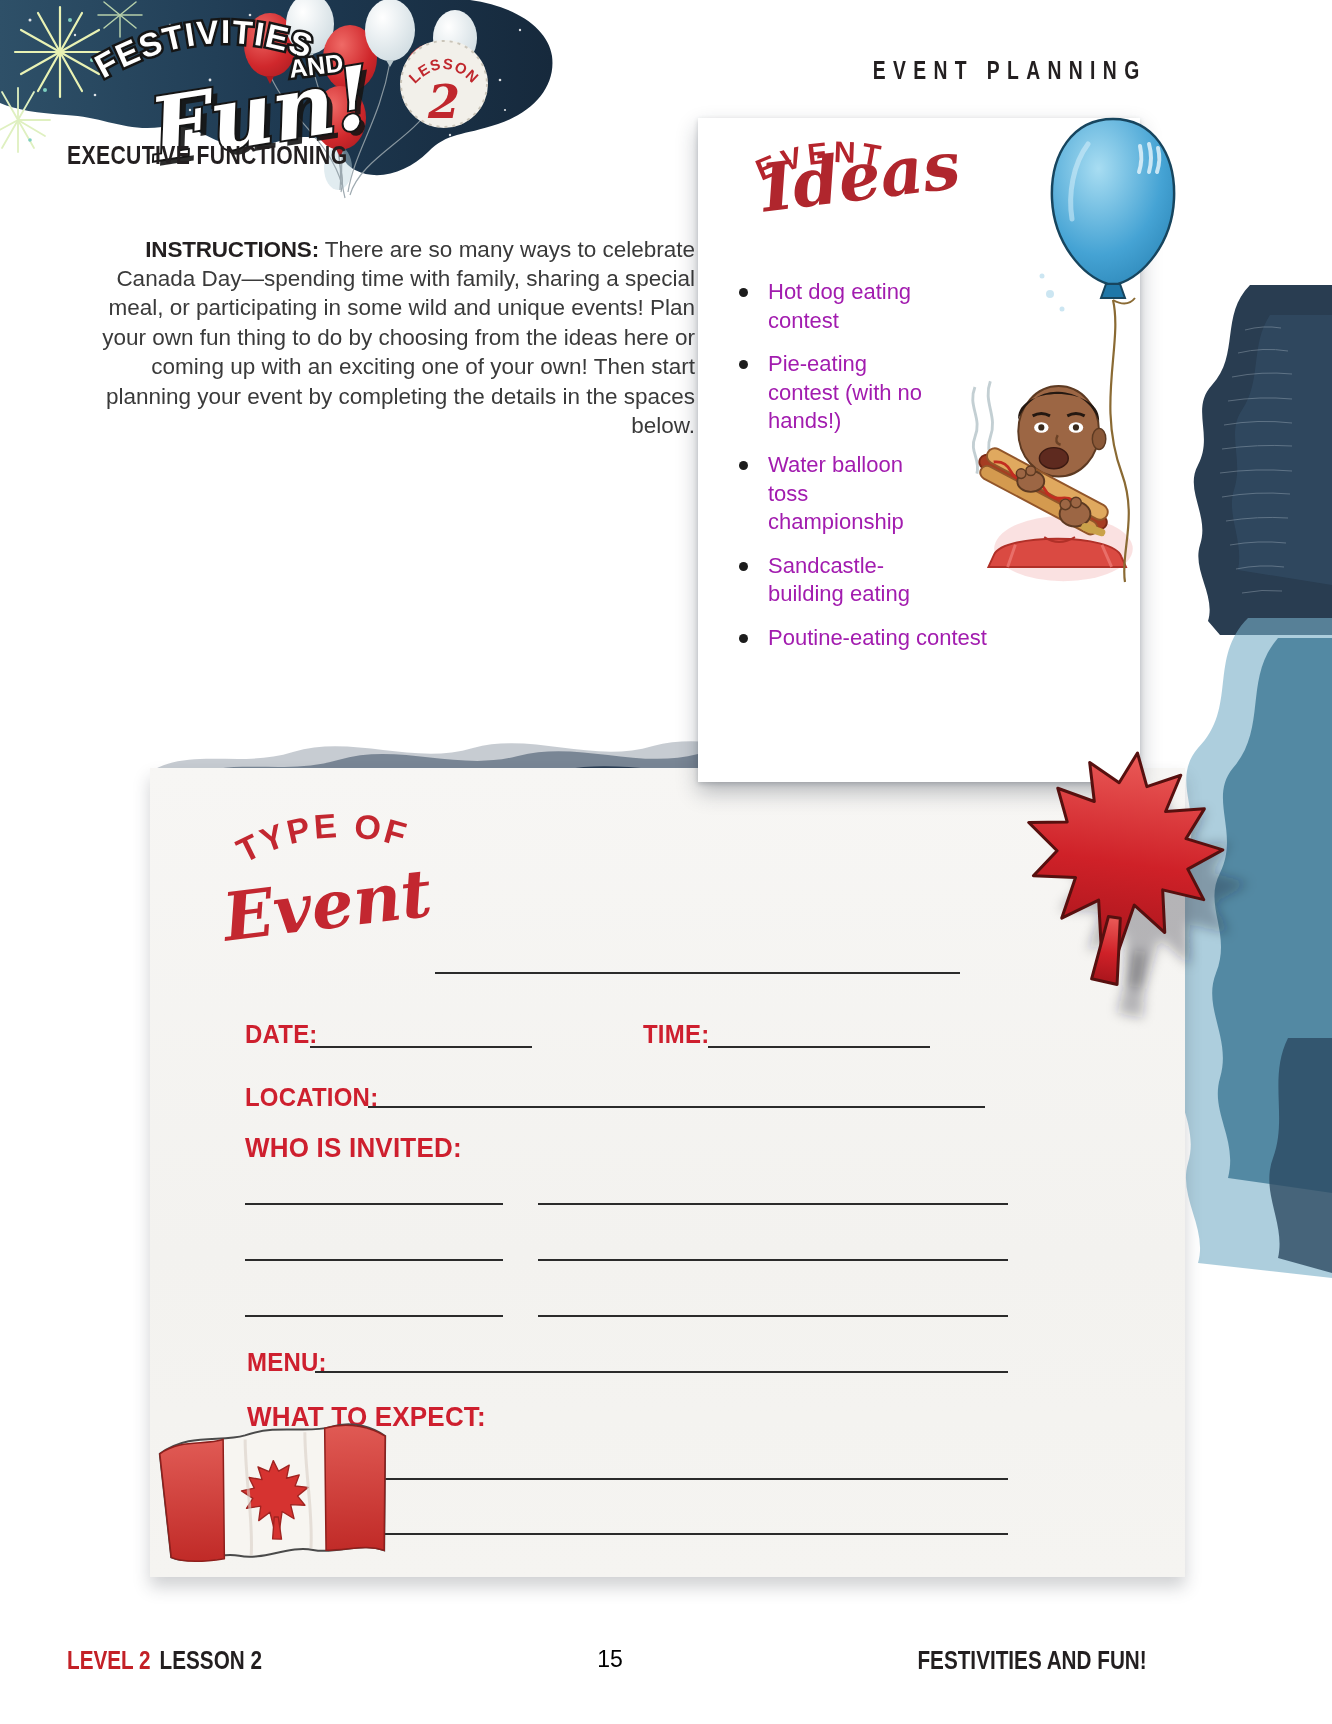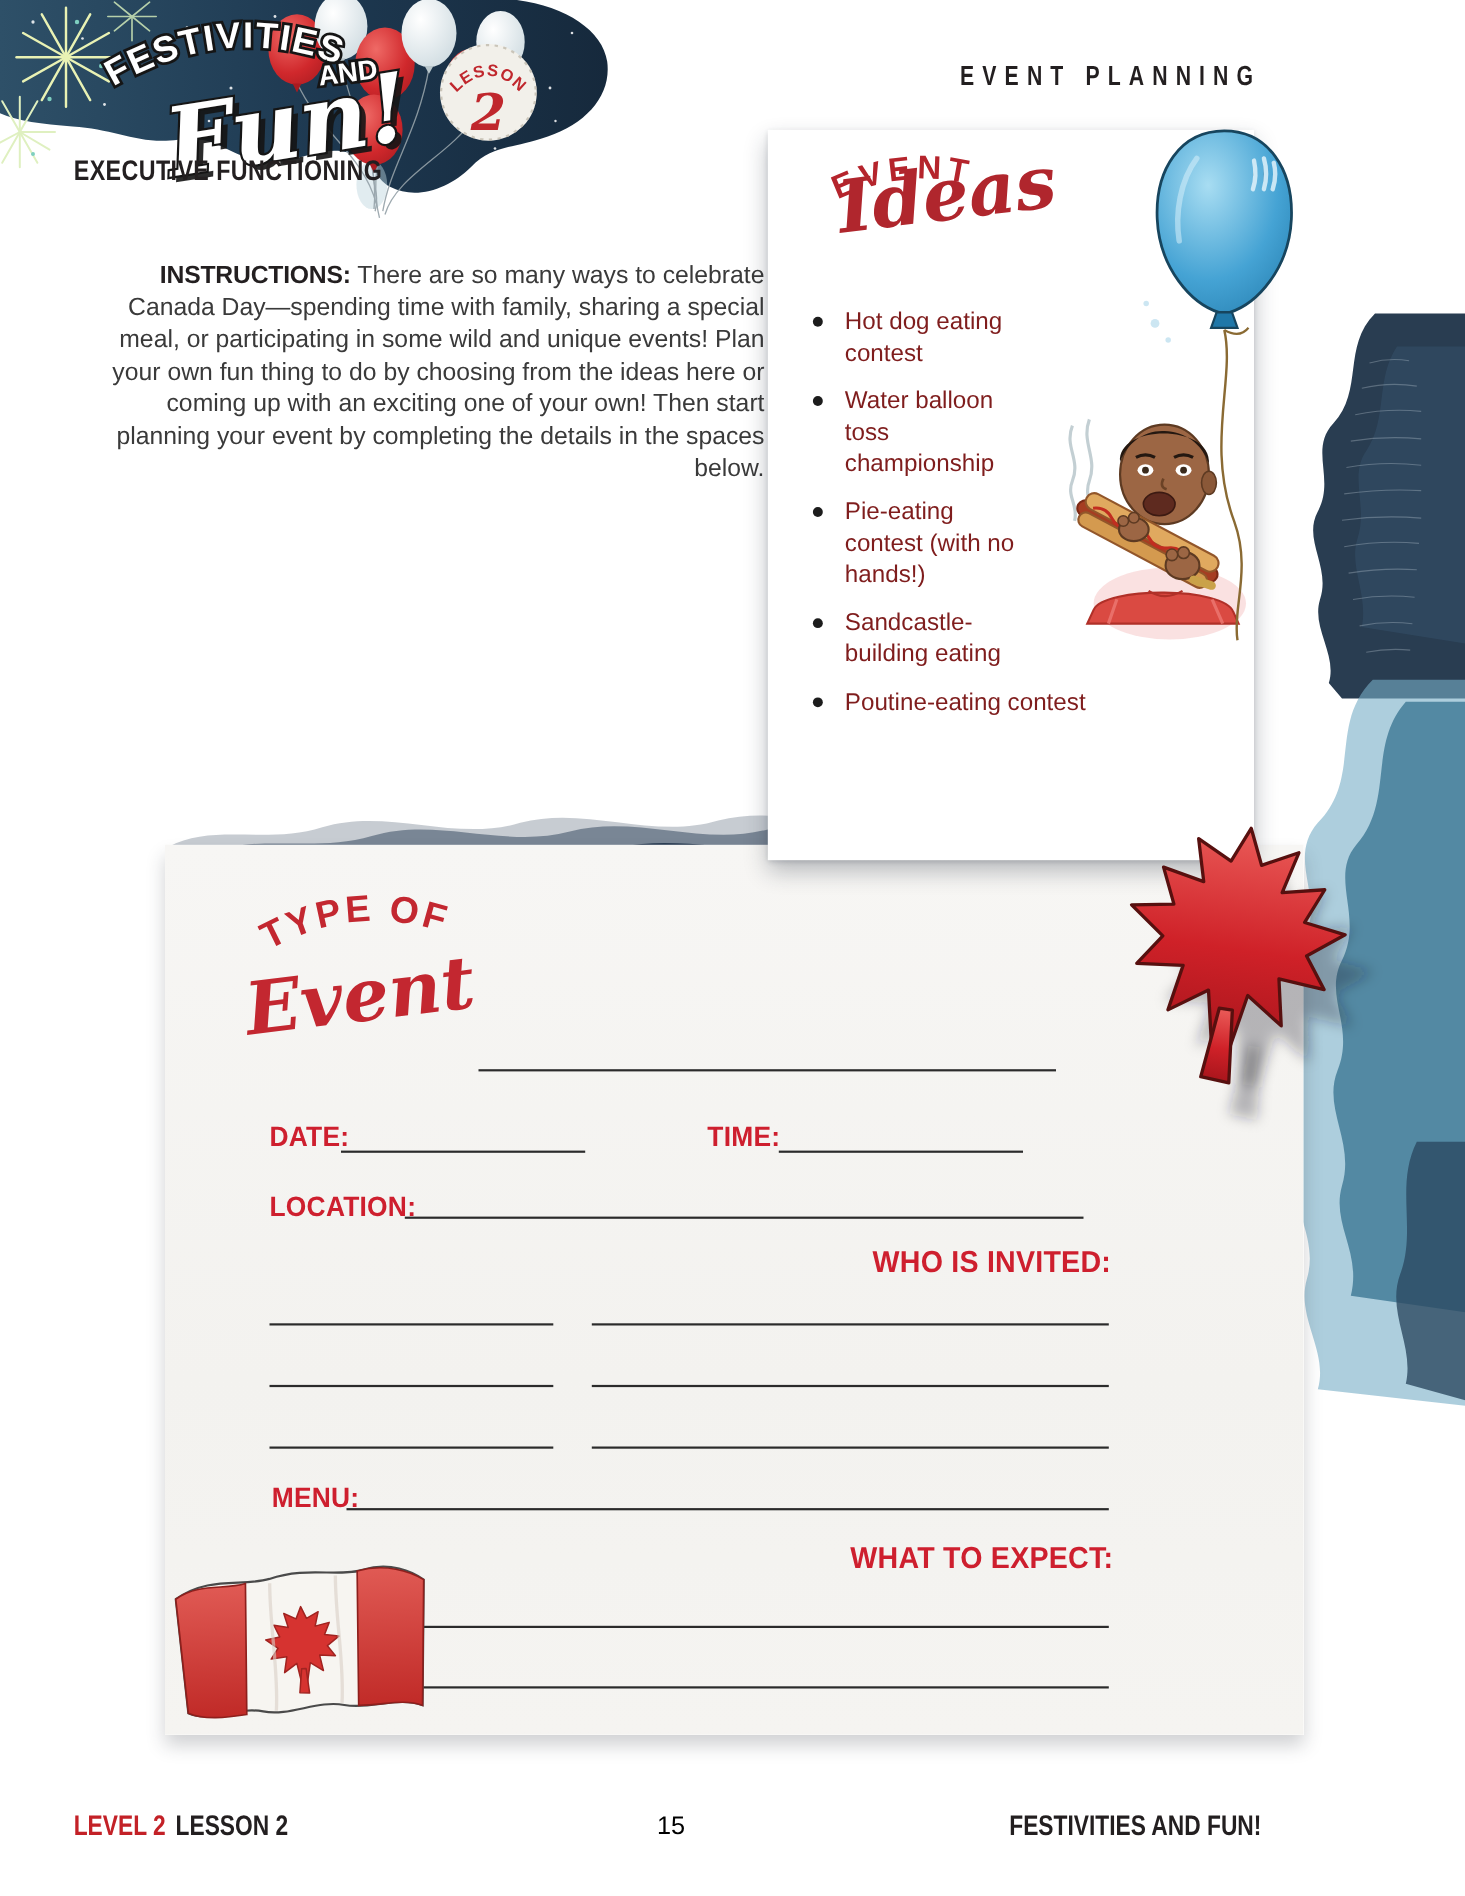--- a/index.html
+++ b/index.html
@@ -25,42 +25,42 @@
               box-shadow:0 10px 20px rgba(30,40,55,.30), 0 2px 5px rgba(30,40,55,.20);
               z-index:5;}
   .ideas-arch{left:6px;top:16px;}
   .ideas-script{left:60px;top:38px;font-size:66px;color:#b0262d;transform:rotate(-7deg);
                 transform-origin:left top;}
   .script-red{font-family:"DejaVu Serif",serif;font-style:italic;font-weight:700;line-height:1;}
   .card-body{padding:160px 14px 0 36px;}
   .boy-float{float:right;width:178px;height:246px;margin-top:78px;margin-left:6px;}
   .ideas-list{margin:0;padding:0;width:352px;}
   .ideas-list li{list-style:none;position:relative;padding-left:34px;margin:0 0 15px 0;
-                 font-size:22px;line-height:1.3;color:#7f1d1d;}
+                 font-size:22px;line-height:1.3;color:#a21caf;}
   .ideas-list li::before{content:"";position:absolute;left:5px;top:10px;width:9px;height:9px;
                  border-radius:50%;background:#1c1c1c;}
   .li-narrow{max-width:256px;}
   .blue-balloon{left:330px;top:-14px;pointer-events:none;}
 
   
   .wc-navy{left:1150px;top:285px;z-index:1;}
   .wc-teal{left:1128px;top:618px;z-index:1;}
 
   
   .form-band{left:153px;top:710px;z-index:1;}
   .form-card{left:150px;top:768px;width:1035px;height:809px;z-index:2;
              background:linear-gradient(180deg,#f7f6f4 0%,#f3f2ef 60%,#f5f4f1 100%);
              box-shadow:0 10px 16px rgba(40,45,55,.22);}
   .type-heading{left:22px;top:8px;}
   .blank-line{border-bottom:2px solid #2b2b2b;height:0;}
   .field-label{font-weight:800;color:#ce1f2e;letter-spacing:.2px;
                transform:scaleY(1.06);transform-origin:left top;}
   .lbl-24{font-size:24px;}
   .lbl-26{font-size:26px;}
-  .center-label{text-align:right;transform:none;}
+  .center-label{text-align:left;transform:none;}
   .center-label span{display:inline-block;transform:scaleY(1.06);}
   .maple-leaf{left:995px;top:738px;z-index:6;}
   .flag{left:-2px;top:640px;}
 
   
   .footer-left{left:67px;top:1645px;font-size:23px;font-weight:800;
                transform:scale(.9,1.12);transform-origin:left top;}
   .footer-left .lvl{color:#c32127;}
   .footer-left .lsn{color:#231f20;margin-left:10px;}
   .footer-center{left:540px;top:1646px;width:140px;text-align:center;font-size:23px;
@@ -295,22 +295,22 @@
         <circle cx="122" cy="150" r="5.5" fill="#9c6644" stroke="#5d3a22" stroke-width="1.5"></circle>
         <circle cx="133" cy="148" r="5.5" fill="#9c6644" stroke="#5d3a22" stroke-width="1.5"></circle>
         <rect x="138" y="172" width="26" height="8" rx="4" fill="#caa24a" transform="rotate(18 150 176)"></rect>
         <path d="M48,202 C58,180 172,180 180,204 L185,215 L42,215 Z" fill="#da4a42" stroke="#b03028" stroke-width="2"></path>
         <path d="M100,184 Q115,194 132,184" stroke="#b03028" stroke-width="2" fill="none"></path>
         <path d="M70,192 L62,215 M160,192 L170,215" stroke="#f0807a" stroke-width="3" opacity="0.7"></path>
       </svg>
     </div>
     <ul class="ideas-list">
       <li>Hot dog eating contest</li>
+      <li>Pie-eating contest (with no hands!)</li>
       <li>Water balloon toss championship</li>
-      <li>Pie-eating contest (with no hands!)</li>
       <li class="li-narrow">Sandcastle-building eating</li>
       <li>Poutine-eating contest</li>
     </ul>
   </div>
 
   <svg class="abs blue-balloon" width="180" height="480" viewBox="0 0 180 480">
     <defs>
       <radialGradient id="balG" cx="0.38" cy="0.3" r="0.95">
         <stop offset="0" stop-color="#a8ddf2"></stop>
           <stop offset="0.55" stop-color="#45a3d4"></stop>

